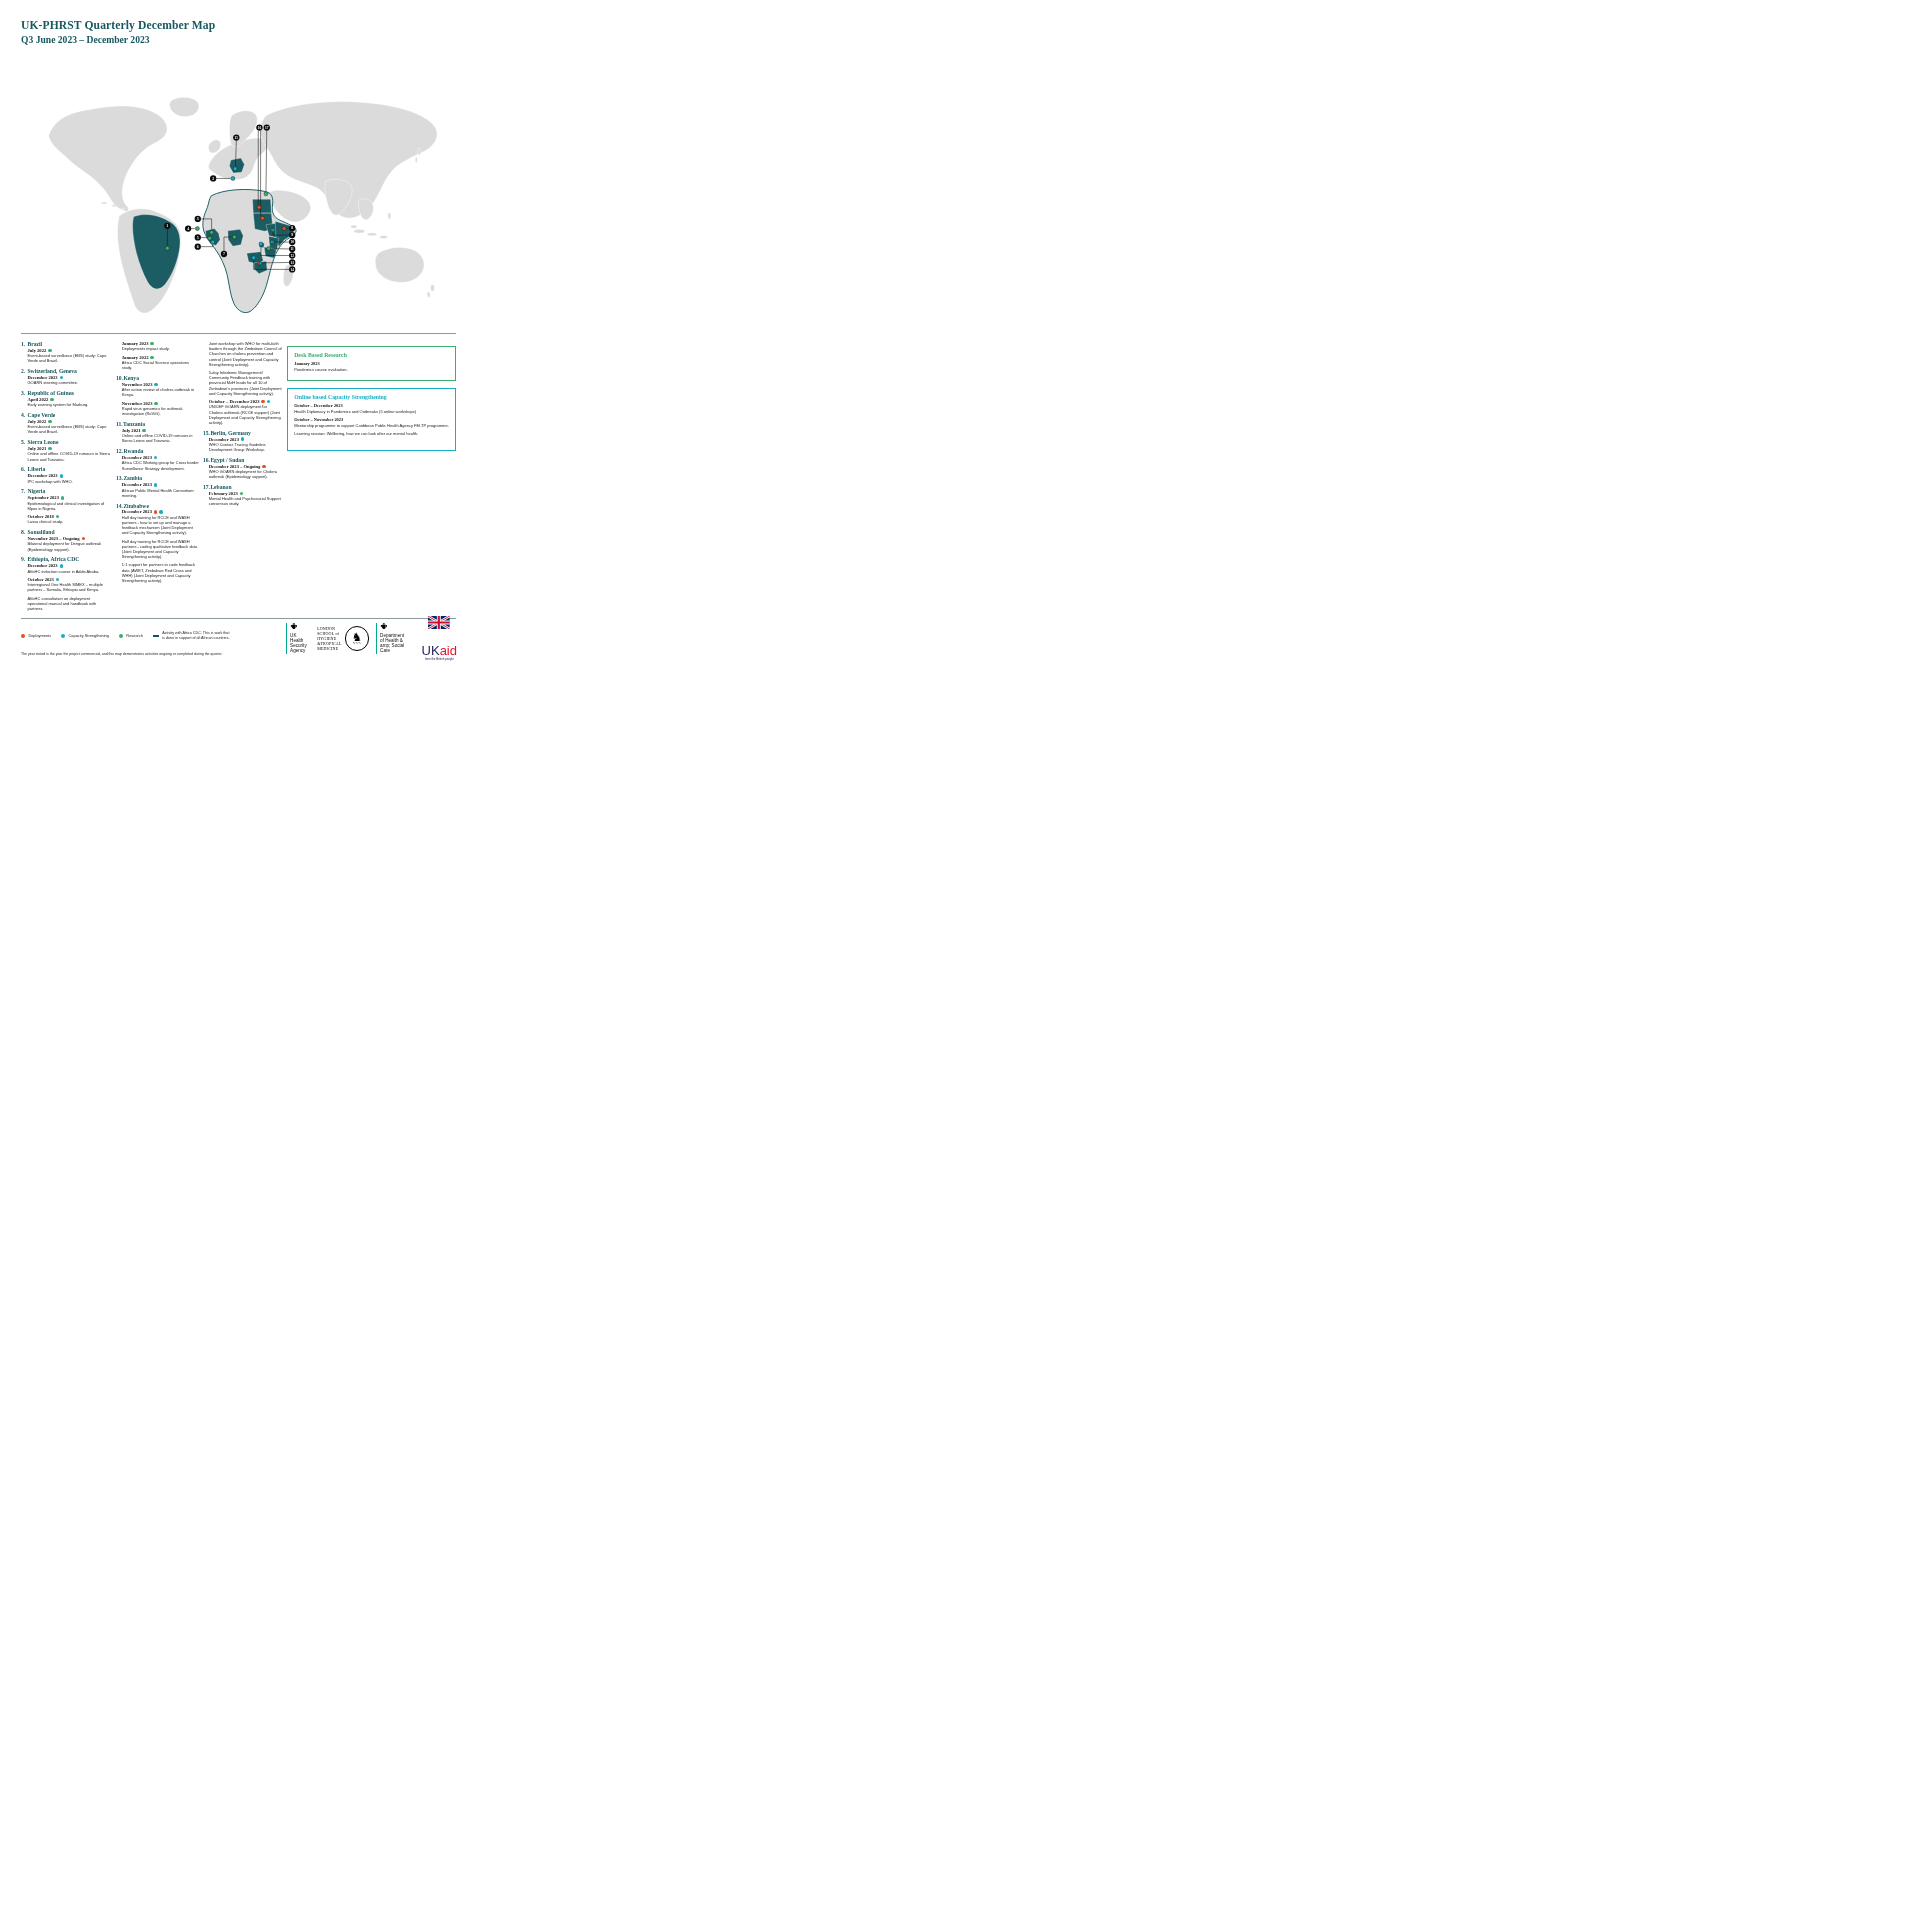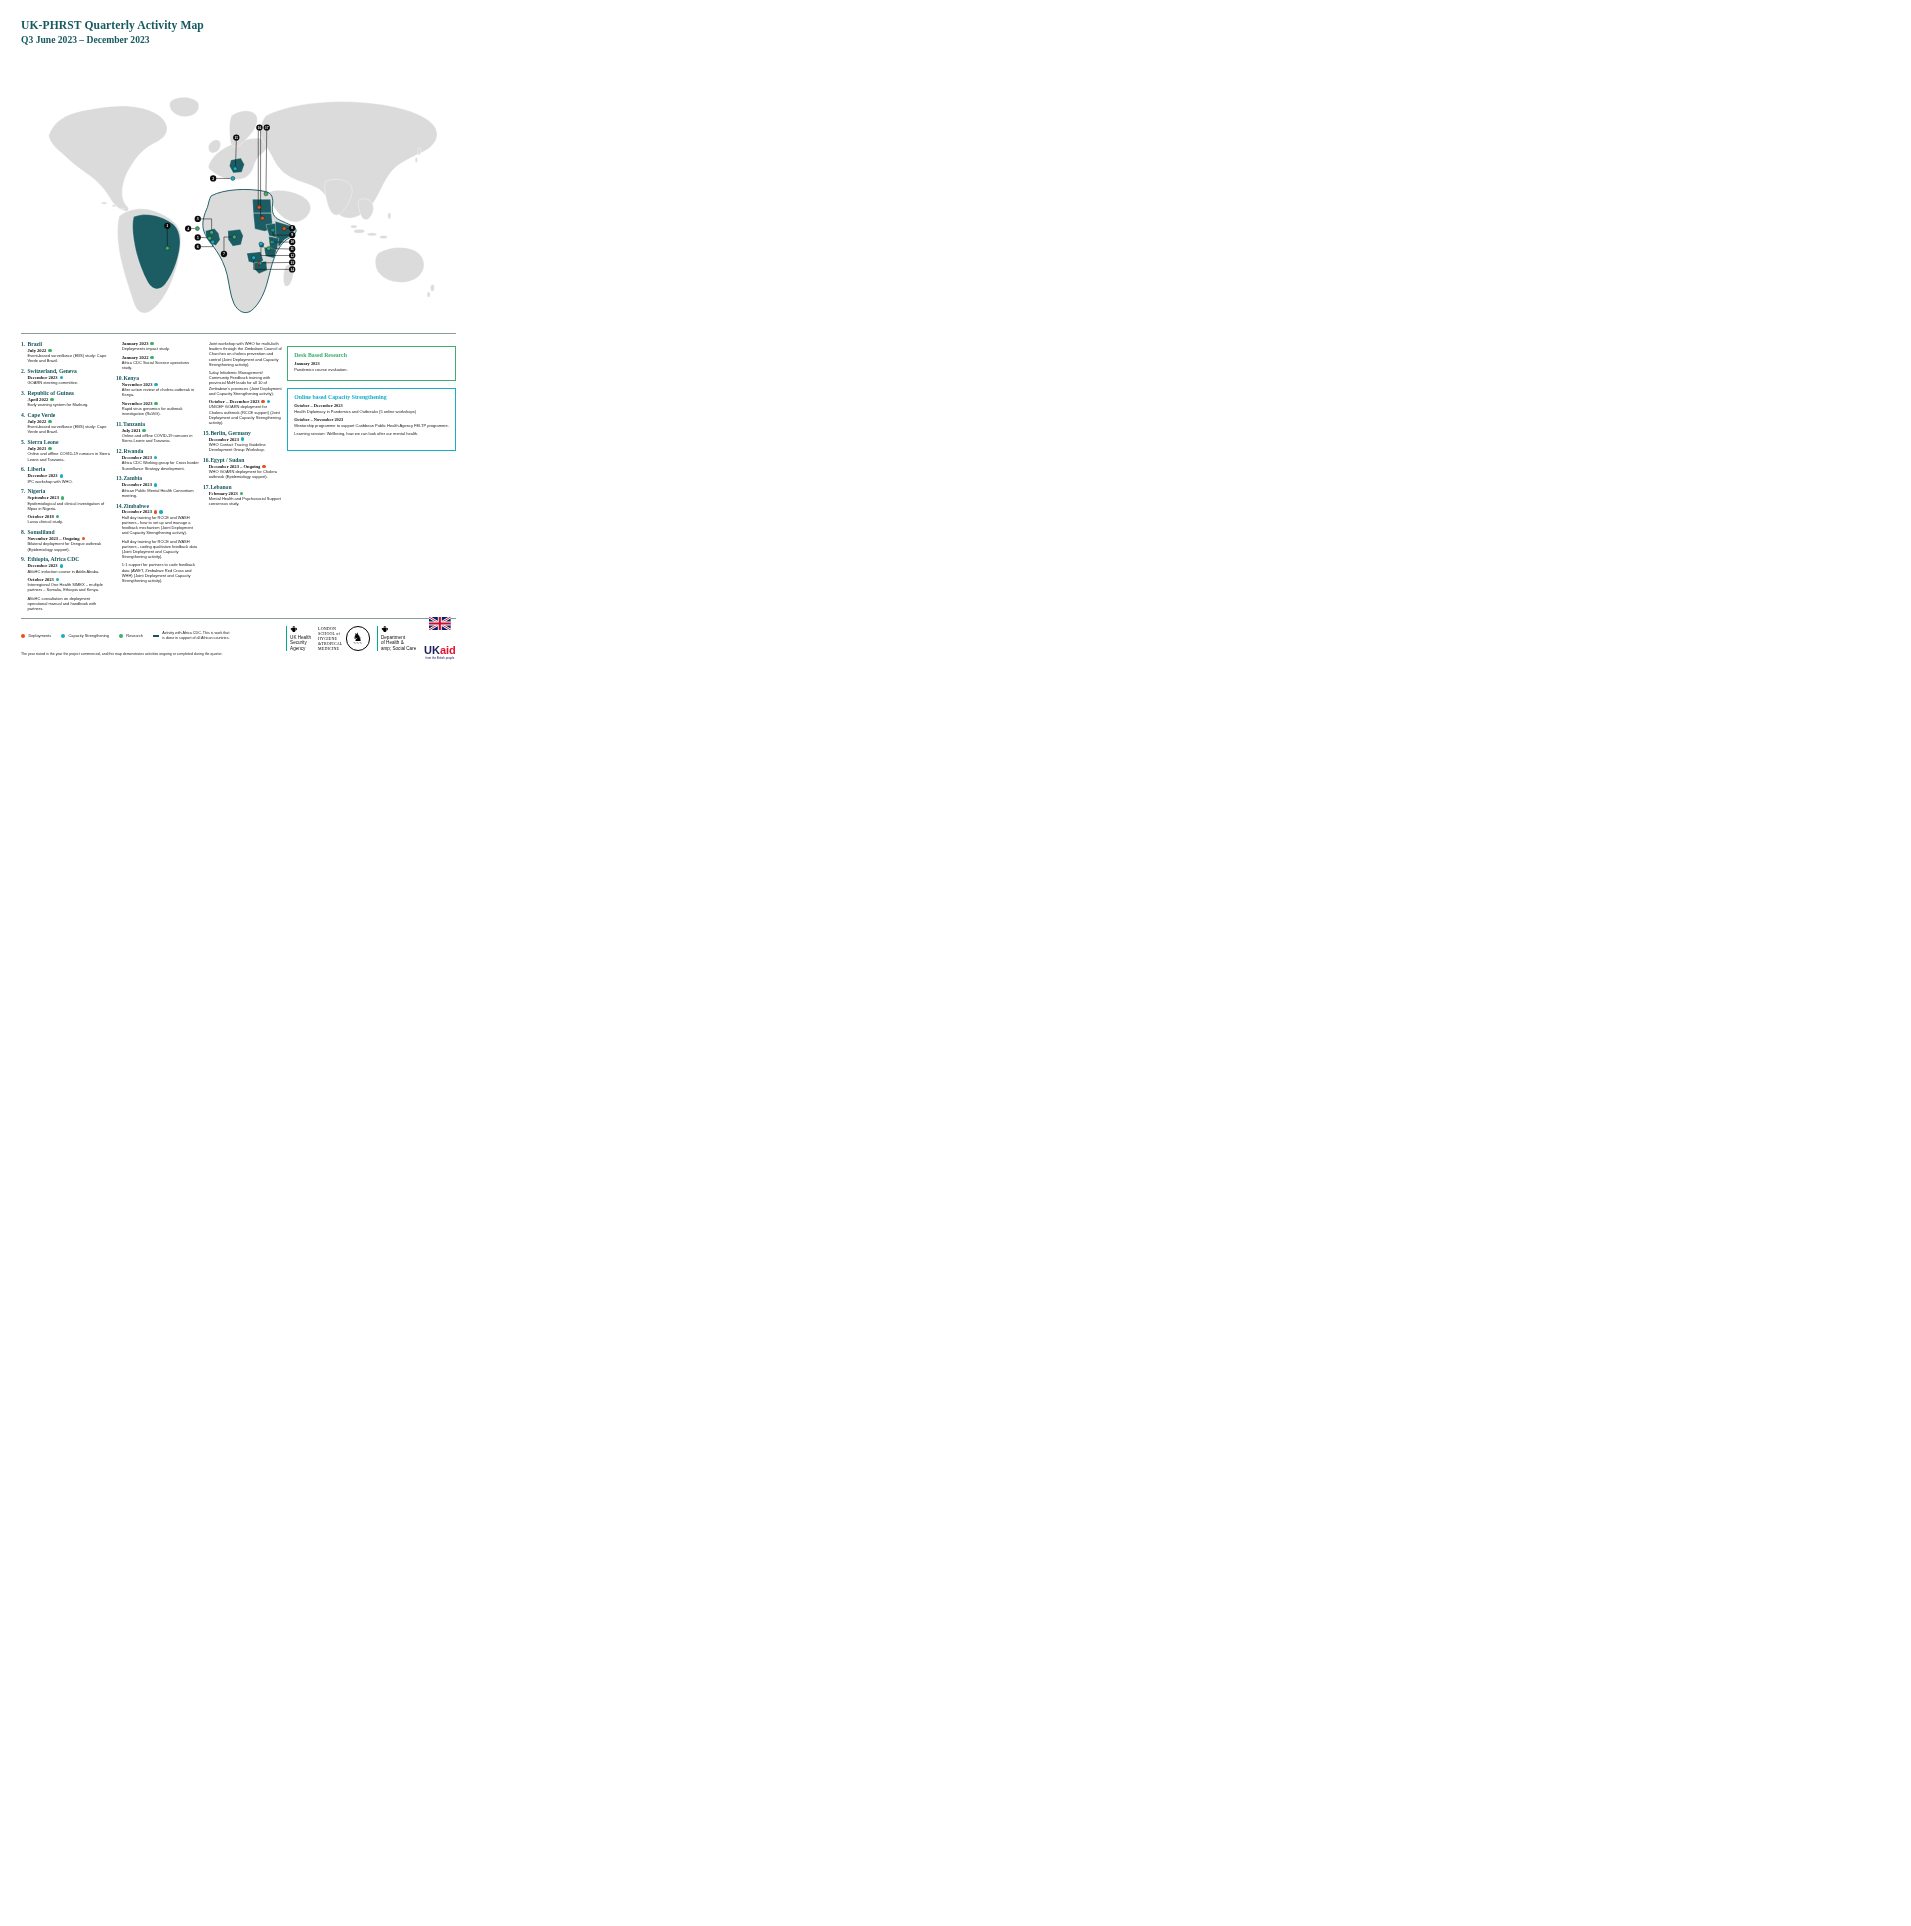--- a/index.html
+++ b/index.html
@@ -44,31 +44,31 @@
   #logos{position:absolute;left:286px;top:619px;width:171px;height:39px;display:flex;align-items:center;}
   .gov-logo{border-left:0.8px solid #00ab8e;padding-left:3.1px;margin-right:7px;}
   .gov-logo .crest{display:block;margin-bottom:1.5px;}
   .gov-text{font-size:4.6px;line-height:1.15;color:#111;}
   #lshtm{display:flex;align-items:center;margin-right:7px;}
   #lshtm-text{font-family:"Liberation Serif",serif;font-size:4px;line-height:1.25;letter-spacing:0.2px;color:#000;margin-right:3.1px;white-space:nowrap;}
   #lshtm-emblem{width:22.3px;height:22.3px;border:1.2px solid #000;border-radius:50%;display:flex;align-items:center;justify-content:center;flex-direction:column;}
   #lshtm-emblem .knight{font-size:11.6px;line-height:1;color:#000;}
   #lshtm-emblem .waves{font-size:3.5px;line-height:1;color:#000;margin-top:-0.8px;}
   #ukaid{text-align:center;margin-left:0.8px;}
-  #ukaid-words{font-size:11px;font-weight:bold;line-height:1;margin-top:14px;}
+  #ukaid-words{font-size:13px;font-weight:normal;line-height:1;margin-top:14px;}
   #ukaid-words .uk{color:#1d1f5f;} #ukaid-words .aid{color:#e8112d;}
   #ukaid-tag{font-size:2.9px;color:#1d1f5f;margin-top:0.8px;}
 </style>
 </head>
 <body>
 
 <div id="page">
 
   <div id="title-block">
-    <div id="title-line1">UK-PHRST Quarterly Activity Map</div>
+    <div id="title-line1">UK-PHRST Quarterly December Map</div>
     <div id="title-line2">Q3 June 2023 – December 2023</div>
   </div>
 
   <svg id="map-svg" width="478" height="676" viewBox="0 0 1240 1754">
     <g fill="#dbdbdb" stroke="#ffffff" stroke-width="1">
       <path d="M126 352 C138 316 170 296 212 288 C258 278 312 270 356 278 C402 286 428 306 433 328 C437 348 420 362 400 372 C378 383 360 400 346 421 C331 443 322 462 318 486 C315 504 318 524 330 536 C336 542 334 550 326 548 C310 544 296 532 288 518 C278 502 268 486 250 470 C228 450 198 434 176 412 C156 392 131 377 126 352 Z"></path>
       <path d="M446 260 C466 248 498 250 512 264 C521 276 514 293 497 300 C478 307 455 301 445 287 C438 276 438 266 446 260 Z"></path>
       <ellipse cx="270" cy="527" rx="8" ry="3"></ellipse>
         <ellipse cx="296" cy="534" rx="6" ry="2.5"></ellipse>
         <ellipse cx="318" cy="542" rx="5" ry="2"></ellipse>

